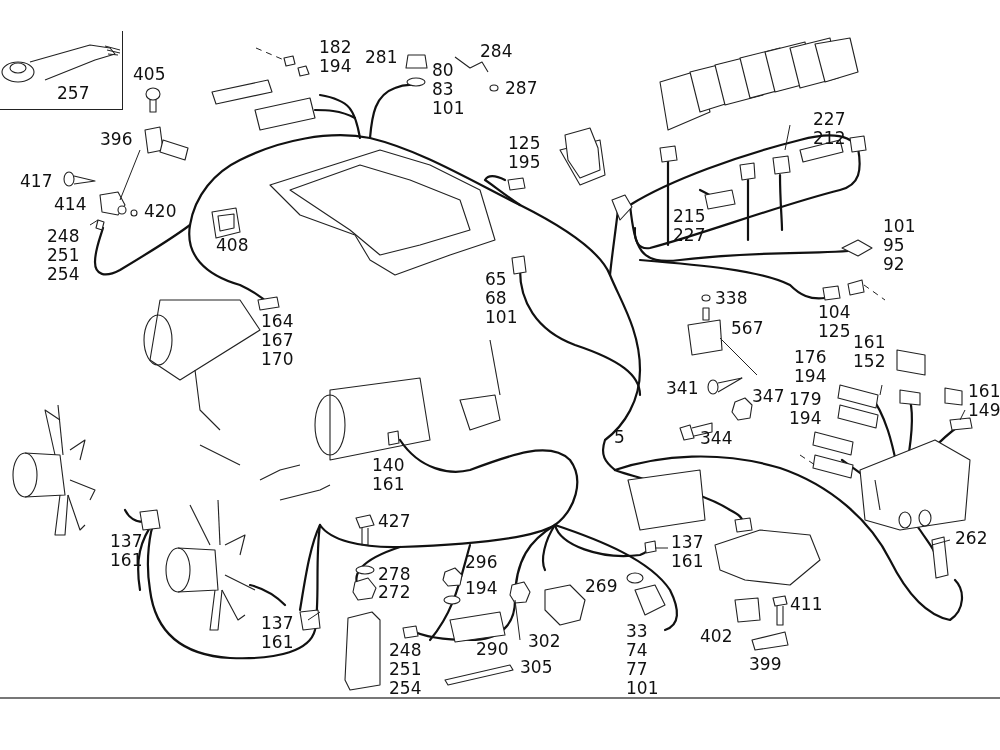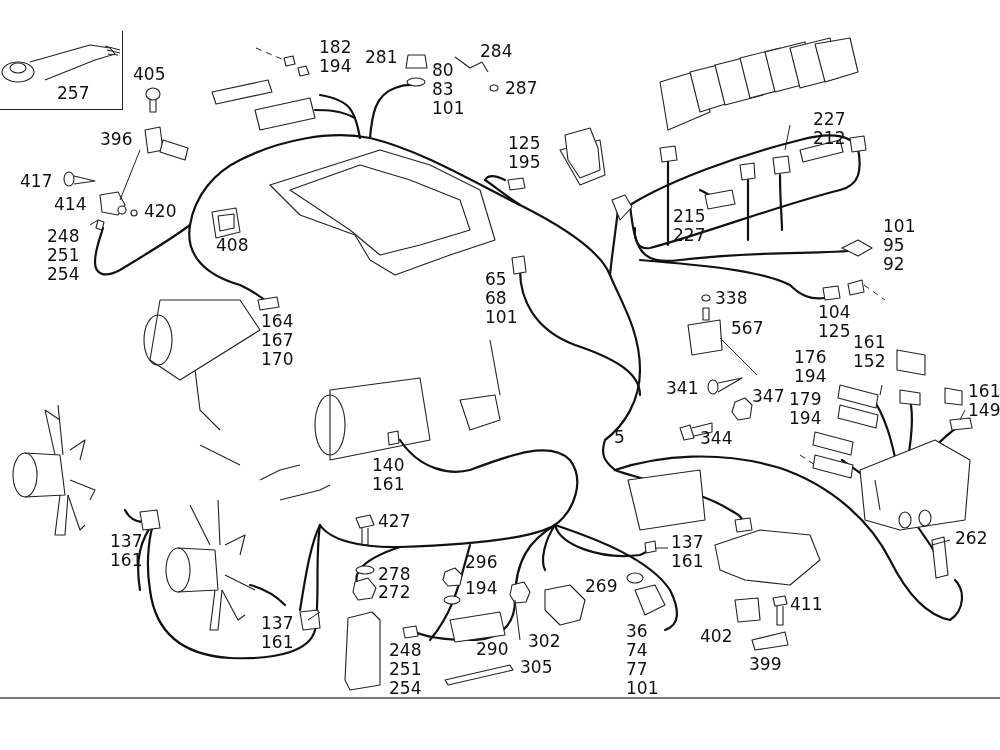--- a/index.html
+++ b/index.html
@@ -285,19 +285,19 @@
 <div class="lbl" style="left:378px;top:512px"><span>427</span></div>
 <div class="lbl" style="left:378px;top:565px"><span>278</span></div>
 <div class="lbl" style="left:378px;top:583px"><span>272</span></div>
 <div class="lbl" style="left:389px;top:641px"><span>248</span><span>251</span><span>254</span></div>
 <div class="lbl" style="left:465px;top:553px"><span>296</span></div>
 <div class="lbl" style="left:465px;top:579px"><span>194</span></div>
 <div class="lbl" style="left:528px;top:632px"><span>302</span></div>
 <div class="lbl" style="left:476px;top:640px"><span>290</span></div>
 <div class="lbl" style="left:520px;top:658px"><span>305</span></div>
 <div class="lbl" style="left:585px;top:577px"><span>269</span></div>
-<div class="lbl" style="left:626px;top:622px"><span>36</span><span>74</span><span>77</span><span>101</span></div>
+<div class="lbl" style="left:626px;top:622px"><span>33</span><span>74</span><span>77</span><span>101</span></div>
 <div class="lbl" style="left:700px;top:627px"><span>402</span></div>
 <div class="lbl" style="left:790px;top:595px"><span>411</span></div>
 <div class="lbl" style="left:749px;top:655px"><span>399</span></div>
 <div class="lbl" style="left:955px;top:529px"><span>262</span></div>
 
 <div class="rule"></div>
 
 </body></html>

